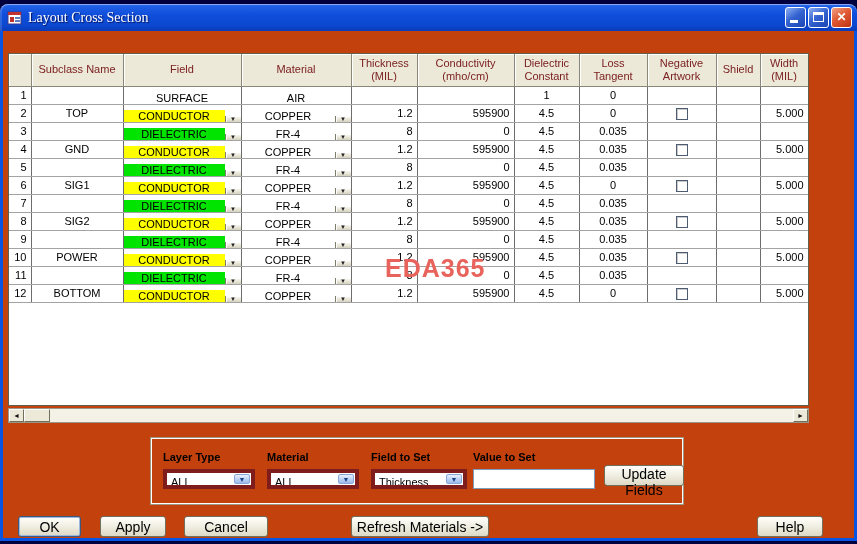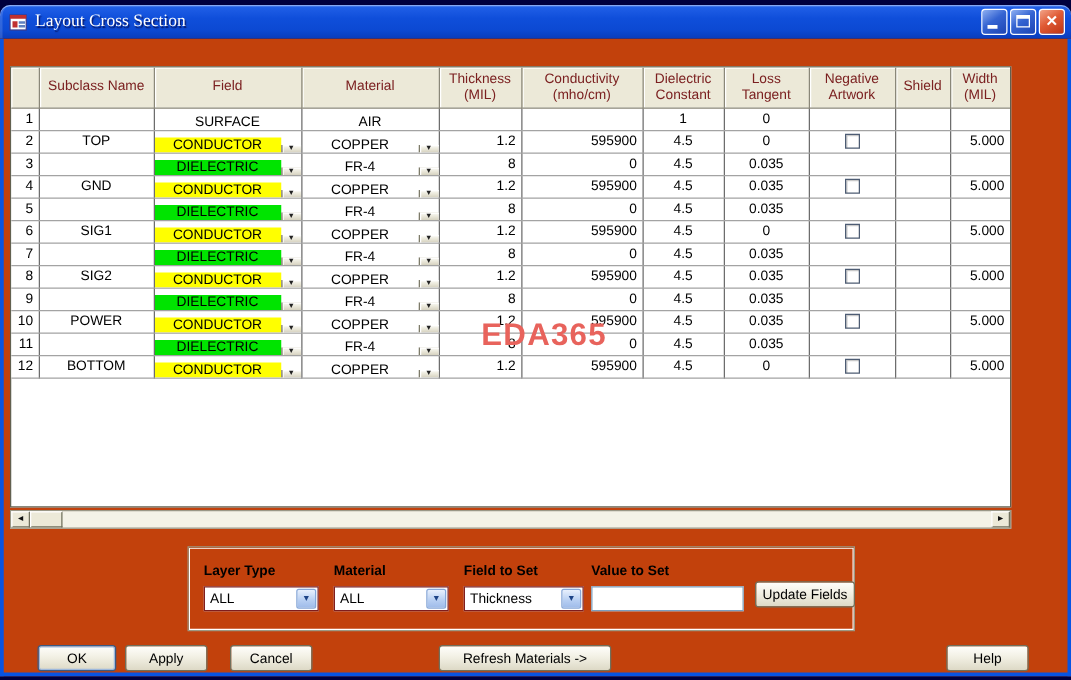--- a/index.html
+++ b/index.html
@@ -106,48 +106,48 @@
   .blabel { position: absolute; font-size: 11px; font-weight: bold; color: #000; white-space: nowrap; }
   .tt-box {
     position: absolute; left: 10px; top: 34px; width: 102px; height: 19px;
     background: #ece9d8; border: 1px solid; border-color: #7e7b6a #fff #fff #7e7b6a;
     font-size: 11px; text-align: center; line-height: 17px;
   }
   .fld { position: absolute; top: 0; height: 68px; }
   .fld .blabel { top: 13px; left: 0; }
   .xcombo {
     position: absolute; top: 31px; left: 0; height: 20px;
-    background: #fff; border: 1px solid #7f1d1d; display: flex; align-items: stretch;
+    background: #fff; border: 4px solid #7f1d1d; display: flex; align-items: stretch;
   }
   .xval { flex: 1; font-size: 11px; line-height: 18px; padding-left: 4px; overflow: hidden; }
   .xdd {
     flex: 0 0 16px; margin: 1px; border-radius: 2px;
     background: linear-gradient(#e8f0fd, #b6cef2 60%, #9fbcEA);
     border: 1px solid #86a7d8; color: #1d4387; font-size: 7px;
     display: flex; align-items: center; justify-content: center;
   }
   .xinput {
     position: absolute; top: 31px; left: 0; height: 20px; width: 122px;
     border: 1px solid #7b9ebd; font-size: 11px; padding: 0 3px;
     font-family: "Liberation Sans", sans-serif; background: #fff;
   }
   .ckrow { position: absolute; left: 8px; display: flex; align-items: center; gap: 4px; font-size: 11px; white-space: nowrap; }
   .ck1 { top: 12px; } .ck2 { top: 35px; }
 
   
   .btn {
-    position: absolute; height: 21px; font-size: 11px; color: #000;
+    position: absolute; height: 21px; font-size: 14px; color: #000;
     font-family: "Liberation Sans", sans-serif;
     background: linear-gradient(180deg, #fffefb 0%, #f2f0e4 45%, #ddd9c6 100%);
     border: 1px solid #70705c; border-radius: 3px; text-align: center; cursor: default;
   }
   .btn.upd   { top: 27px; left: 453px; width: 80px; position: absolute; }
-  .b-ok      { top: 485px; left: 15px;  width: 63px;  border-color: #3a5a84; box-shadow: 0 0 0 1px #9db8dd inset; margin-left: 12px; }
+  .b-ok      { top: 485px; left: 15px;  width: 63px;  border-color: #3a5a84; box-shadow: 0 0 0 1px #9db8dd inset; }
   .b-apply   { top: 485px; left: 97px;  width: 66px; }
-  .b-cancel  { top: 485px; left: 181px; width: 66px; }
+  .b-cancel  { top: 485px; left: 181px; width: 84px; }
   .b-refresh { top: 485px; left: 348px; width: 138px; }
   .b-help    { top: 485px; left: 754px; width: 66px; }
 </style>
 </head>
 <body>
 
 <div class="window">
   <div class="titlebar">
     <svg class="title-icon" viewBox="0 0 16 16">
       <rect x="1" y="2" width="13" height="12" fill="#ffffff" stroke="#3a3a8c" stroke-width="1"></rect>

